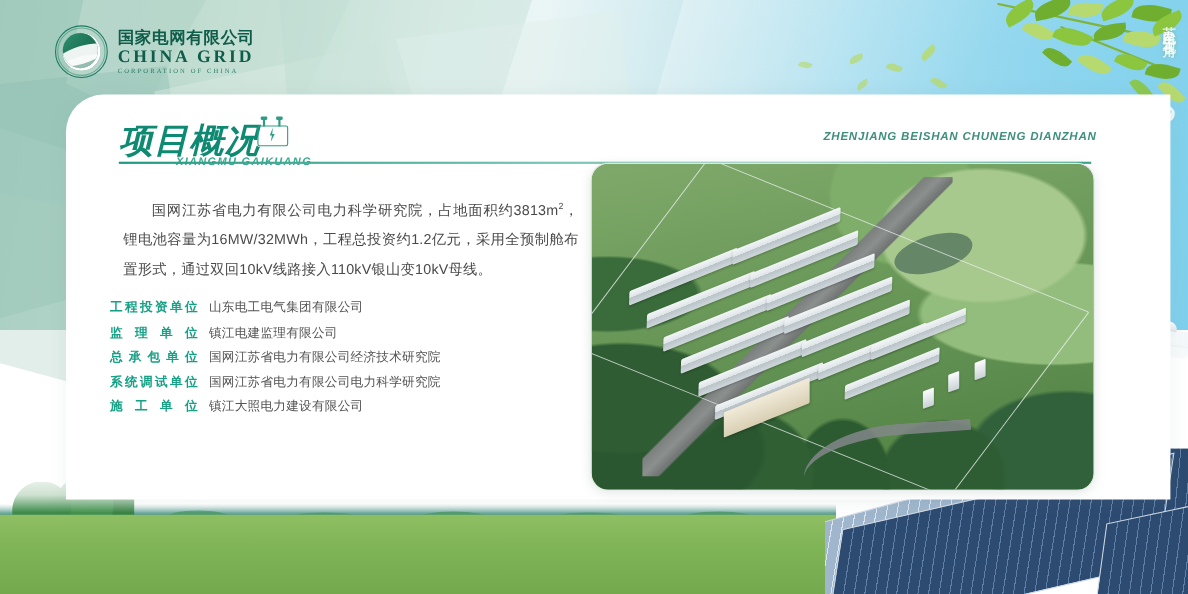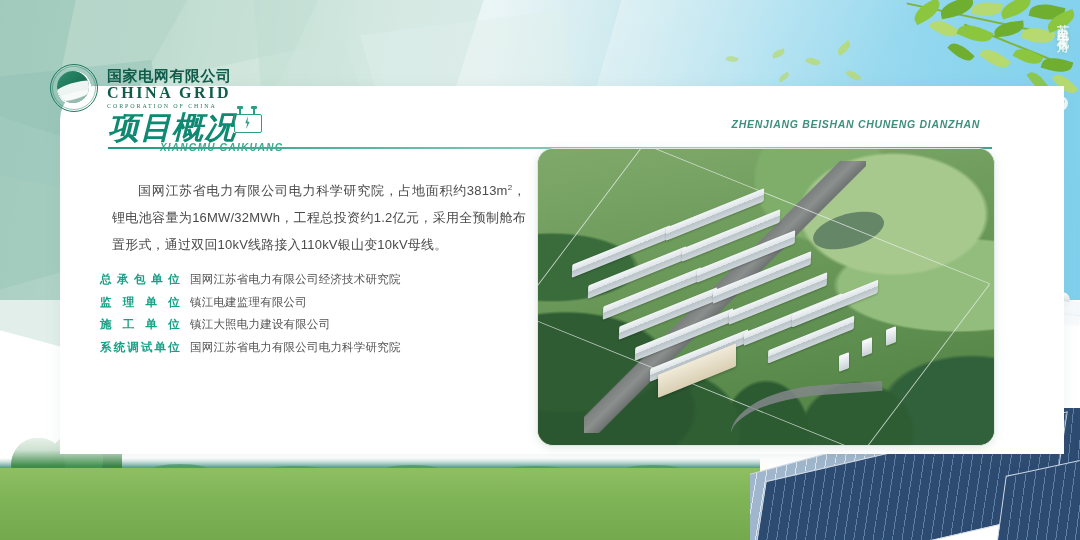--- a/index.html
+++ b/index.html
@@ -79,21 +79,21 @@
      border-radius:50% 6px 6px 50%;transform-origin:2px 6px;box-shadow:0 0 2px rgba(120,150,170,.25);}
   .b1{transform:rotate(-118deg);} .b2{transform:rotate(8deg);} .b3{transform:rotate(128deg);}
   .turbine2{position:absolute;right:64px;bottom:150px;width:70px;height:150px;opacity:.5;}
 
   
   .card{position:absolute;left:60px;top:86px;width:1004px;height:368px;
      background:#ffffff;border-radius:34px 0 0 0;
      box-shadow:0 2px 16px rgba(120,150,150,.10);}
 
   
-  .logo{position:absolute;left:50px;top:23px;display:flex;align-items:center;gap:9px;margin-top:41px;}
+  .logo{position:absolute;left:50px;top:23px;display:flex;align-items:center;gap:9px;}
   .logo-mark{width:46px;height:46px;border-radius:50%;position:relative;
      background:radial-gradient(circle at 50% 50%,#ffffff 0 52%,rgba(255,255,255,0) 53%);
      border:1.5px solid #1e7a60;}
   .logo-mark .globe{position:absolute;left:6px;top:6px;width:32px;height:32px;border-radius:50%;
      background:linear-gradient(135deg,#2e8f6e 0%,#1c7256 55%,#14604a 100%);overflow:hidden;}
   .logo-mark .globe:before{content:"";position:absolute;left:-7px;top:12px;width:48px;height:16px;
      border-radius:50%;background:#ffffff;opacity:.92;transform:rotate(-17deg);}
   .logo-mark .globe:after{content:"";position:absolute;left:-5px;top:21px;width:46px;height:13px;
      border-radius:50%;background:#ffffff;opacity:.55;transform:rotate(-14deg);}
   .logo-ring{position:absolute;left:1px;top:1px;width:42px;height:42px;border-radius:50%;
@@ -115,21 +115,21 @@
   .bat-body{position:absolute;left:2px;top:8px;width:26px;height:17px;border:1.6px solid #2f9c83;border-radius:2px;}
   .bat-t1{position:absolute;left:7px;top:1px;width:1.6px;height:8px;background:#2f9c83;}
   .bat-t2{position:absolute;left:21px;top:1px;width:1.6px;height:8px;background:#2f9c83;}
   .bat-t1:after,.bat-t2:after{content:"";position:absolute;left:-2.5px;top:-1px;width:6px;height:3px;background:#2f9c83;border-radius:1px;}
   .bolt{position:absolute;left:12px;top:10px;width:7px;height:13px;background:#2f9c83;
      clip-path:polygon(58% 0,18% 56%,46% 56%,30% 100%,82% 44%,50% 44%);}
 
   .divider{position:absolute;left:108px;top:147px;width:884px;height:1.6px;
      background:linear-gradient(90deg,#1f9a80 0%,#74c3b0 42%,#9fd4c6 70%,#3aa68d 100%);}
 
-  .right-title{position:absolute;right:100px;top:118px;display:flex;align-items:flex-end;gap:10px;}
+  .right-title{position:absolute;right:83px;top:118px;display:flex;align-items:flex-end;gap:10px;}
   .rt-py{font-size:10.5px;color:#3f8f7e;letter-spacing:.7px;font-style:italic;font-weight:bold;
      padding-bottom:3px;white-space:nowrap;}
   .rt-cn{font-size:19px;font-weight:bold;color:#0f8a72;letter-spacing:1px;white-space:nowrap;
      font-family:"Liberation Serif","DejaVu Serif",serif;}
 
   
   .para{position:absolute;left:112px;top:178px;width:414px;font-size:13px;color:#4a4a4a;
      line-height:2.06;text-align:justify;text-indent:26px;letter-spacing:.2px;}
   .para sup{font-size:8px;vertical-align:super;}
 
@@ -299,34 +299,38 @@
   <div class="divider"></div>
 
   <div class="right-title">
     <div class="rt-py">ZHENJIANG BEISHAN CHUNENG DIANZHAN</div>
   </div>
 
   <div class="para"><span>国网江苏省电力有限公司电力科学研究院，占地面积约3813m</span><sup>2</sup><span>，锂电池容量为16MW/32MWh，工程总投资约1.2亿元，采用全预制舱布置形式，通过双回10kV线路接入110kV银山变10kV母线。</span></div>
 
   <div class="rows">
     <div class="row">
+      <div class="row-label">工程投资单位</div>
+      <div class="row-value">山东电工电气集团有限公司</div>
+    </div>
+    <div class="row">
+      <div class="row-label">监理单位</div>
+      <div class="row-value">镇江电建监理有限公司</div>
+    </div>
+    <div class="row">
       <div class="row-label">总承包单位</div>
       <div class="row-value">国网江苏省电力有限公司经济技术研究院</div>
     </div>
     <div class="row">
-      <div class="row-label">监理单位</div>
-      <div class="row-value">镇江电建监理有限公司</div>
+      <div class="row-label">系统调试单位</div>
+      <div class="row-value">国网江苏省电力有限公司电力科学研究院</div>
     </div>
     <div class="row">
       <div class="row-label">施工单位</div>
       <div class="row-value">镇江大照电力建设有限公司</div>
-    </div>
-    <div class="row">
-      <div class="row-label">系统调试单位</div>
-      <div class="row-value">国网江苏省电力有限公司电力科学研究院</div>
     </div>
   </div>
 
   <div class="photo">
     <div class="ph-grass"></div>
     <div class="ph-dark-trees"></div>
     <div class="ph-pond"></div>
     <div class="ph-road"></div>
     <div class="ph-fence"></div>
     <div class="ph-site">

